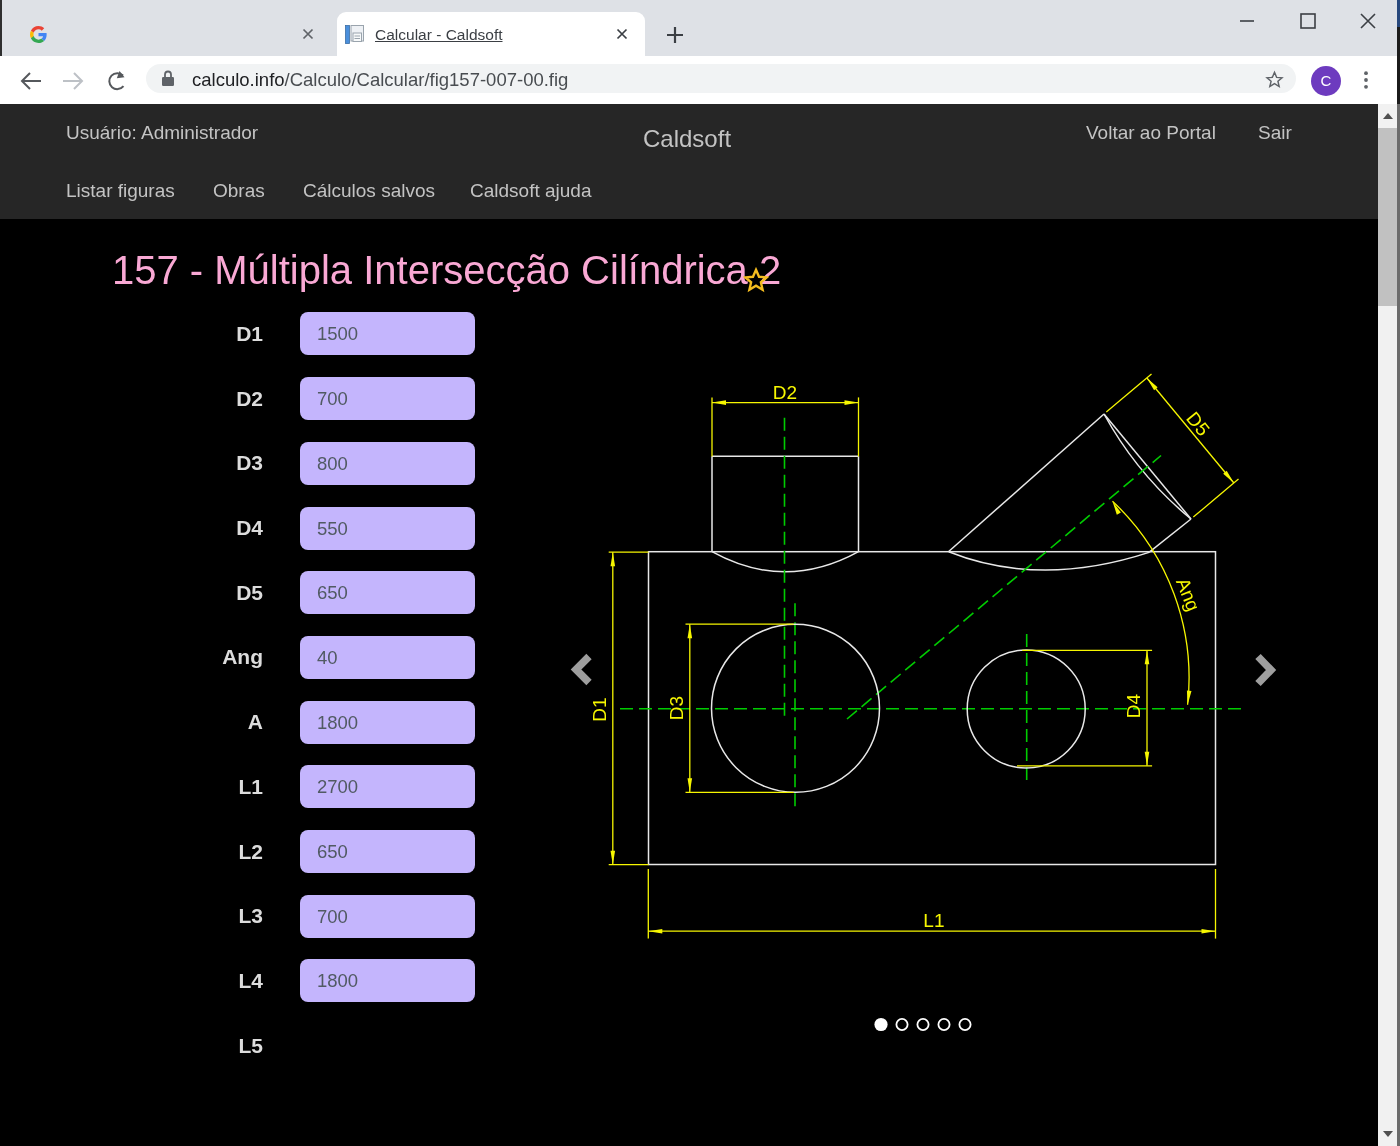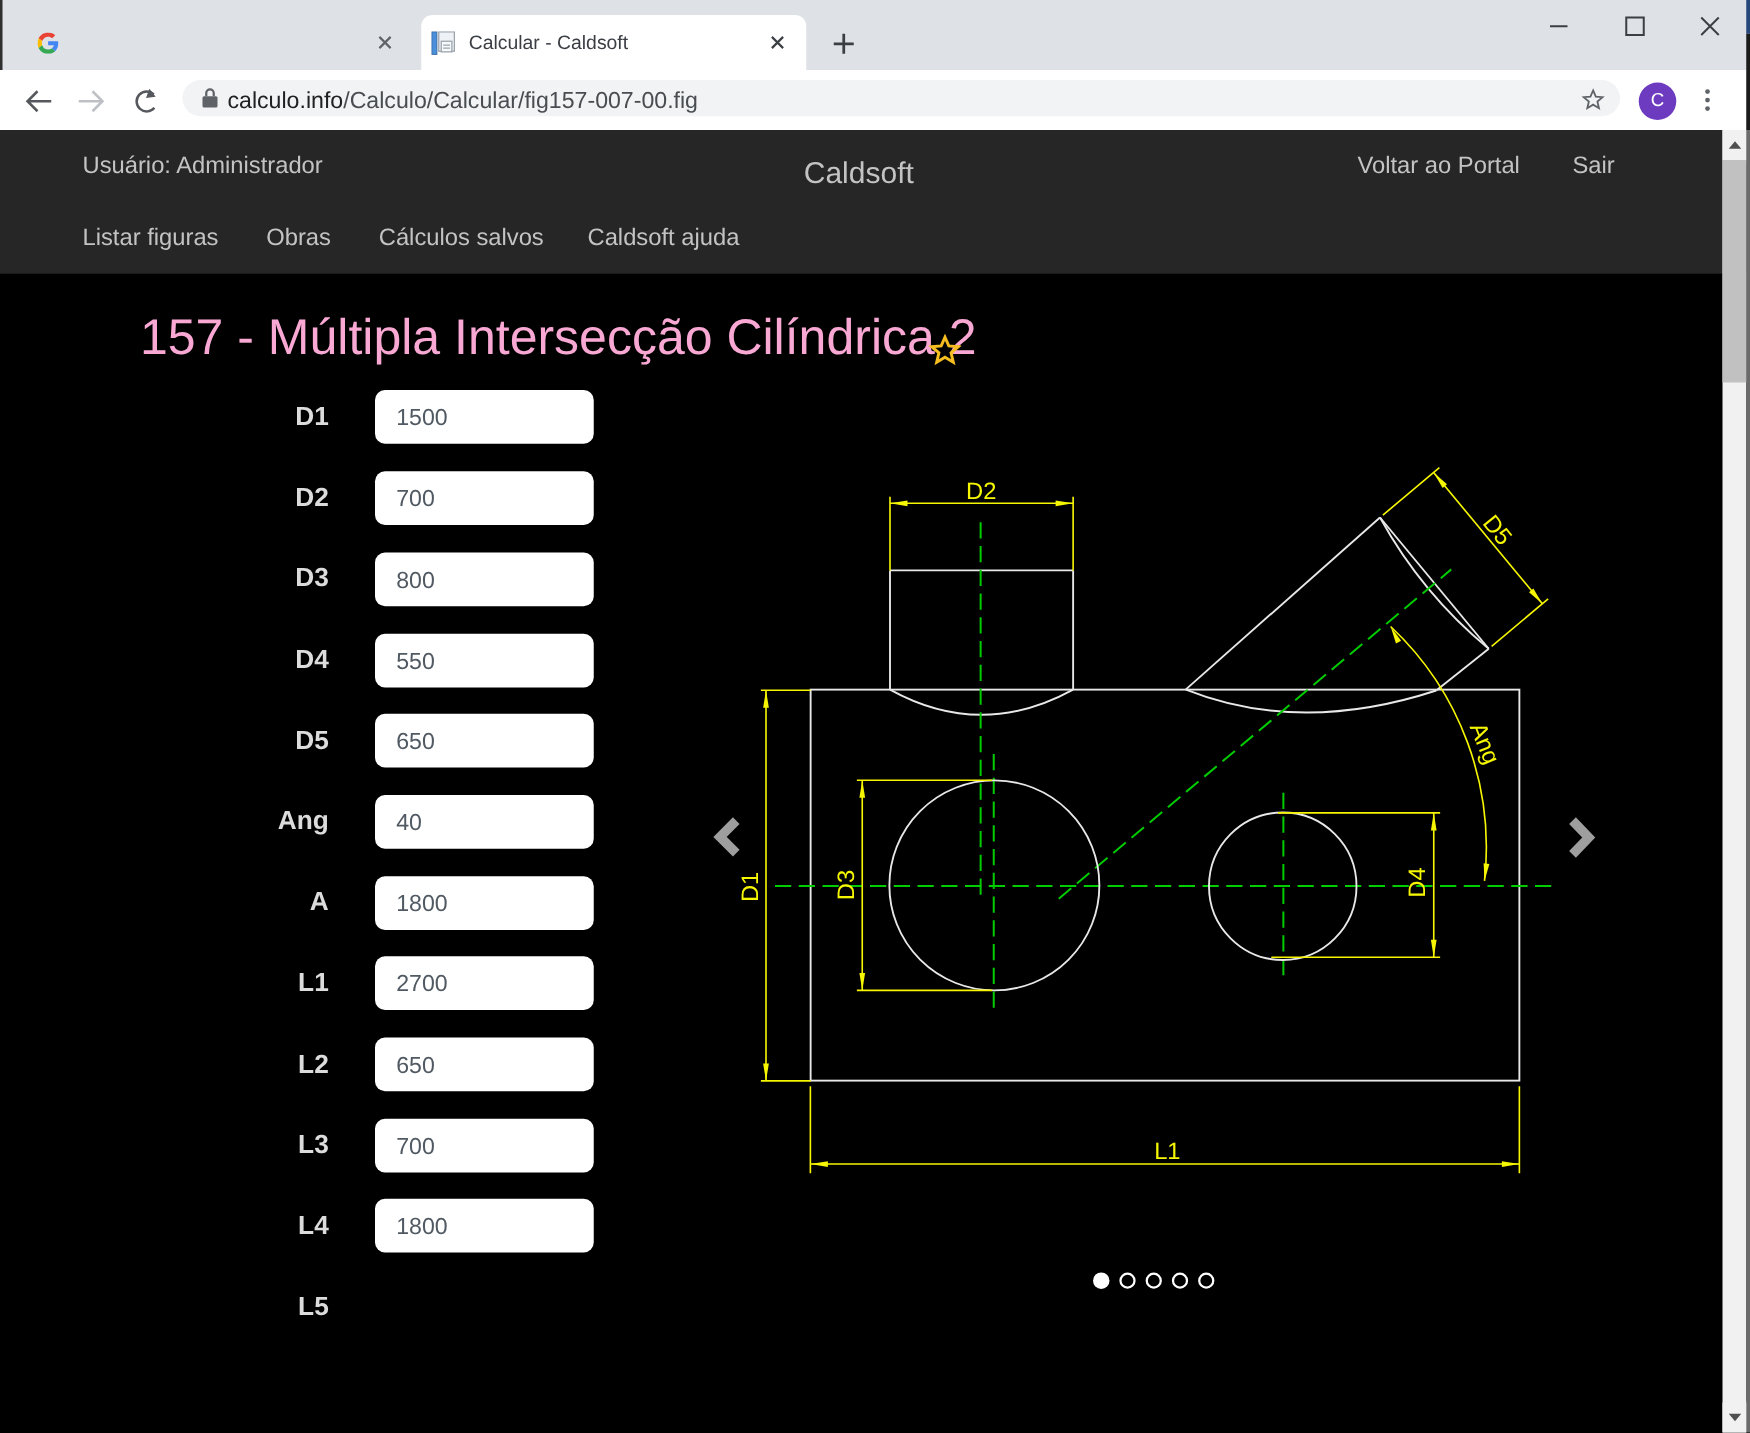--- a/index.html
+++ b/index.html
@@ -9,36 +9,36 @@
   .abs { position:absolute; }
 
   
   #tabbar { left:0; top:0; width:1400px; height:56px; background:#dee1e6; }
   #tab-active { left:337px; top:12px; width:308px; height:44px; background:#fff;
     border-radius:9px 9px 0 0; }
   .tabtxt { font-size:15.5px; color:#3b3f44; top:26px; }
   #toolbar { left:0; top:56px; width:1400px; height:48px; background:#fff; }
   #omnibox { left:146px; top:64px; width:1150px; height:29px; background:#f1f3f4;
     border-radius:15px; }
-  #urltext { left:182px; top:69px; font-size:18.5px; color:#202124;text-align:center; }
+  #urltext { left:192px; top:69px; font-size:18.5px; color:#202124;text-align:center; }
   #urltext .path { color:#494d51; }
   #avatar { left:1311px; top:66px; width:30px; height:30px; border-radius:50%;
     background:#6d3bbf; color:#fff; font-size:15px; text-align:center; line-height:30px; }
 
   
   #page { left:0; top:104px; width:1397px; height:1042px; background:#000;border-radius:27px; }
   #pghead { left:0; top:0; width:1397px; height:115px; background:#262626; }
   .hd { color:#c3c3c3; font-size:19px; }
   #title { left:64px; top:144px; font-size:40px; color:#f9a8d4;margin-left:48px; }
 
   .frow { position:absolute; left:0; width:480px; height:43px; }
   .flabel { position:absolute; right:217px; top:50%; transform:translateY(-50%);
     color:#dcdcdc; font-size:21px; font-weight:bold; white-space:nowrap; }
   .finput { position:absolute; left:300px; top:0; width:175px; height:43px;
-    background:#ffffff; border-radius:8px; color:#515a63; font-size:18.5px;
+    background:#c4b5fd; border-radius:8px; color:#515a63; font-size:18.5px;
     line-height:43px; padding-left:17px; }
 
   
   #sbar { left:1378px; top:104px; width:19px; height:1042px; background:#f1f1f1; }
   .sbtn { position:absolute; left:0; width:19px; height:24px; background:#f1f1f1; }
   #sthumb { position:absolute; left:0; top:24px; width:19px; height:178px; background:#c1c1c1; }
   .tri { position:absolute; width:0; height:0; left:4.5px; }
 </style>
 </head>
 <body>
@@ -65,21 +65,21 @@
     <path d="M2.5 2.5 L11.5 11.5 M11.5 2.5 L2.5 11.5" stroke="#5f6368" stroke-width="1.7"></path>
   </svg>
 
   <svg class="abs" style="left:345px;top:25px" width="21" height="19" viewBox="0 0 21 19">
     <rect x="0.5" y="0.5" width="4" height="18" fill="#4a8fdc" stroke="#3b6ea5" stroke-width="0.8"></rect>
     <rect x="6" y="0.5" width="12.5" height="15.5" fill="#eef1f5" stroke="#9aa4ad" stroke-width="1"></rect>
     <rect x="8" y="8" width="8.5" height="8.5" fill="#f7f9fa" stroke="#9aa4ad" stroke-width="1"></rect>
     <line x1="9.5" y1="11" x2="15" y2="11" stroke="#9aa4ad" stroke-width="1"></line>
     <line x1="9.5" y1="13.5" x2="15" y2="13.5" stroke="#9aa4ad" stroke-width="1"></line>
   </svg>
-  <div class="abs tabtxt" style="left:375px;">Calcular - Caldsoft</div>
+  <div class="abs tabtxt" style="left:375px;text-decoration:underline;">Calcular - Caldsoft</div>
   <svg class="abs" style="left:615px;top:27px" width="14" height="14" viewBox="0 0 14 14">
     <path d="M2.5 2.5 L11.5 11.5 M11.5 2.5 L2.5 11.5" stroke="#3b3f44" stroke-width="1.7"></path>
   </svg>
 
   <svg class="abs" style="left:665px;top:25px" width="20" height="20" viewBox="0 0 20 20">
     <path d="M10 2 L10 18 M2 10 L18 10" stroke="#3b3f44" stroke-width="2.2"></path>
   </svg>
 
   <div class="abs" id="toolbar"></div>
   <svg class="abs" style="left:20px;top:69px" width="120" height="24" viewBox="0 0 120 24">

